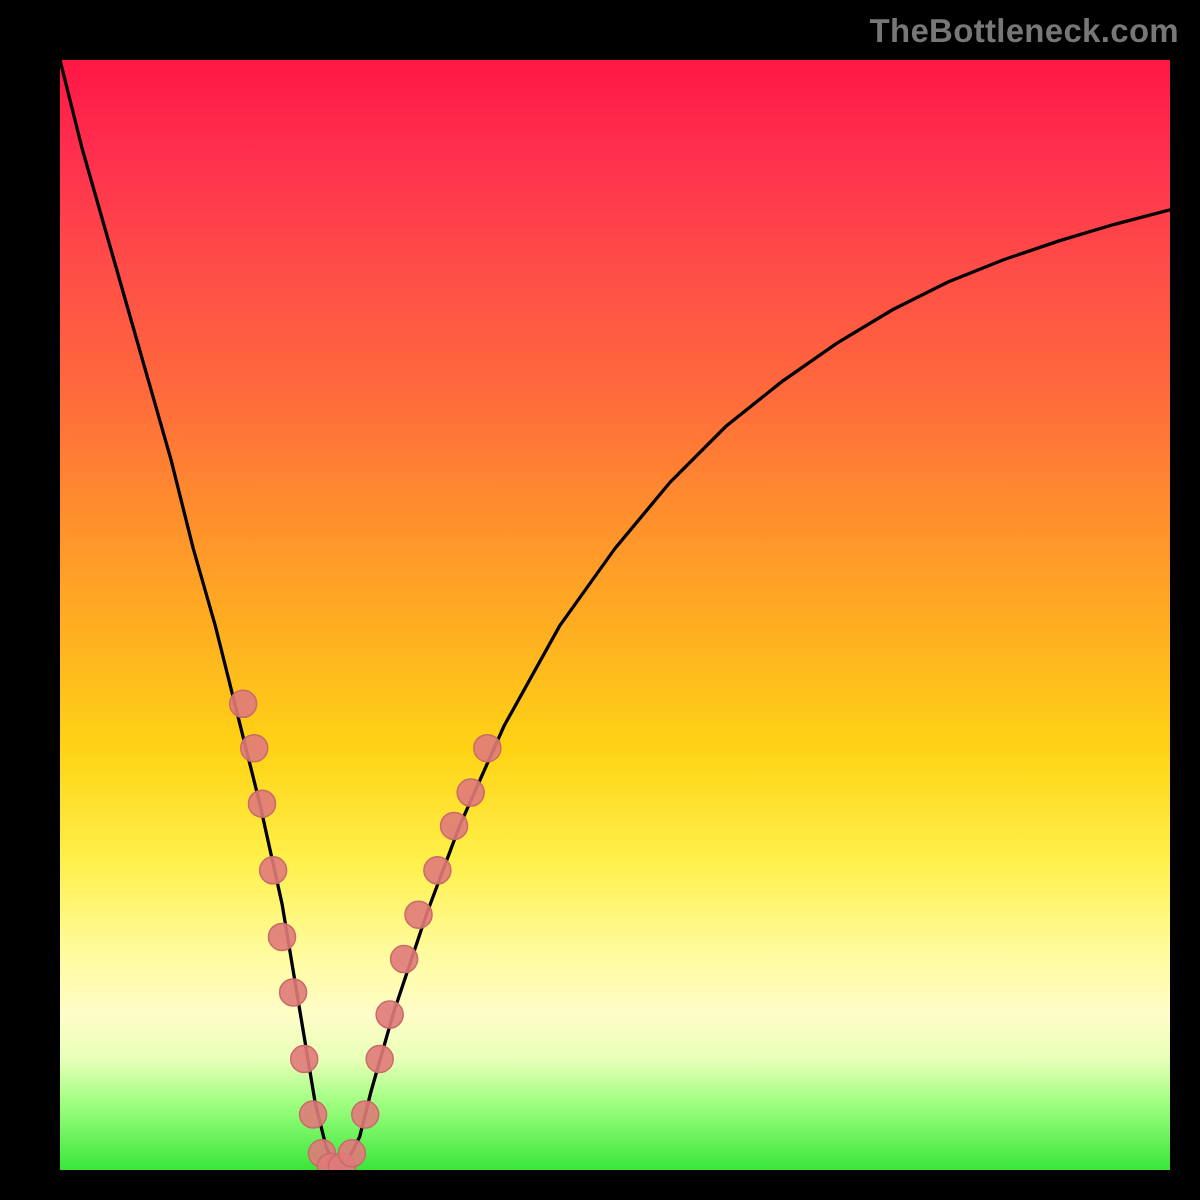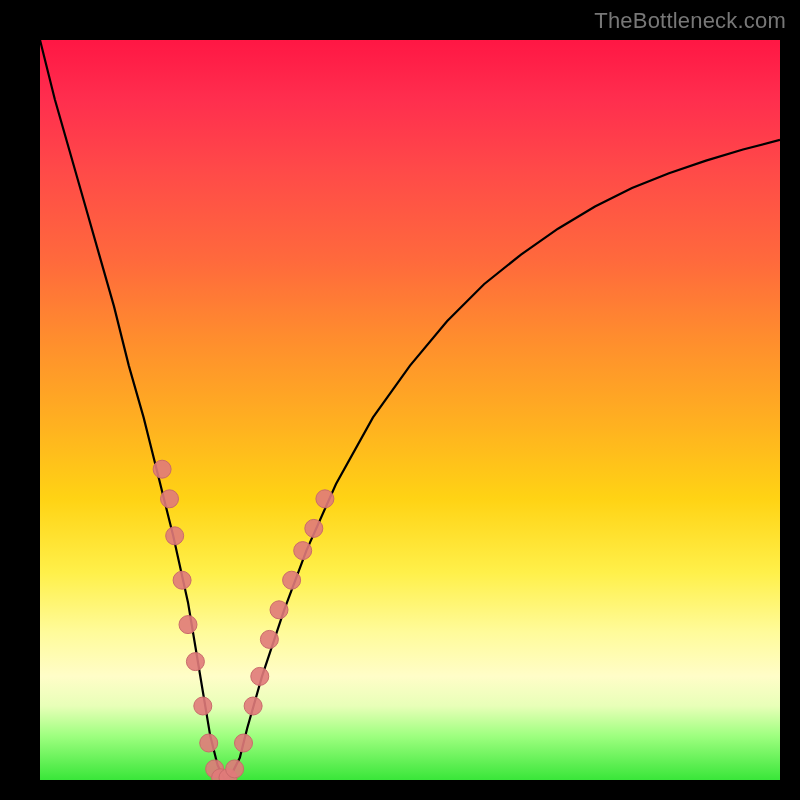--- a/index.html
+++ b/index.html
@@ -40,21 +40,21 @@
       #9fff80 94%,
       #39e639 100%
     );
   }
   .watermark {
     position: absolute;
     top: 8px;
     right: 14px;
     color: #777;
     font-size: 22px;
-    font-weight: 400;
+    font-weight: 700;
     letter-spacing: 0.2px;
   }
   svg.overlay {
     position: absolute;
     left: 0;
     top: 0;
     width: 740px;
     height: 740px;
   }
 </style>

